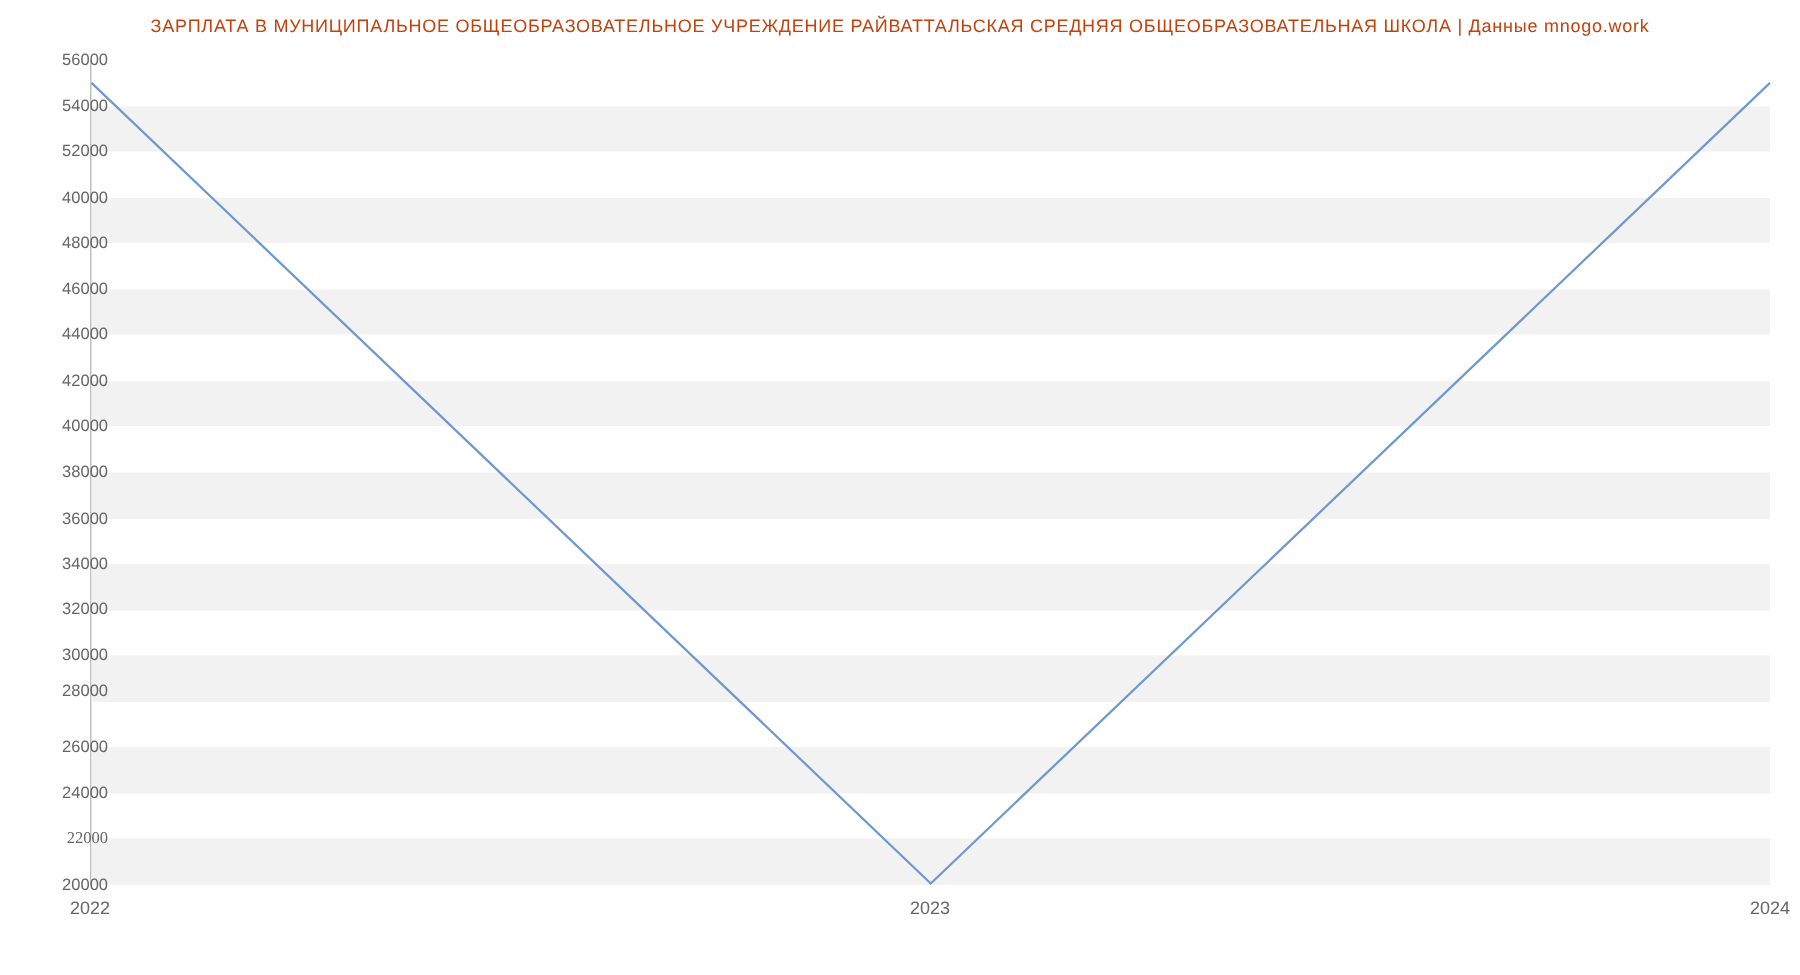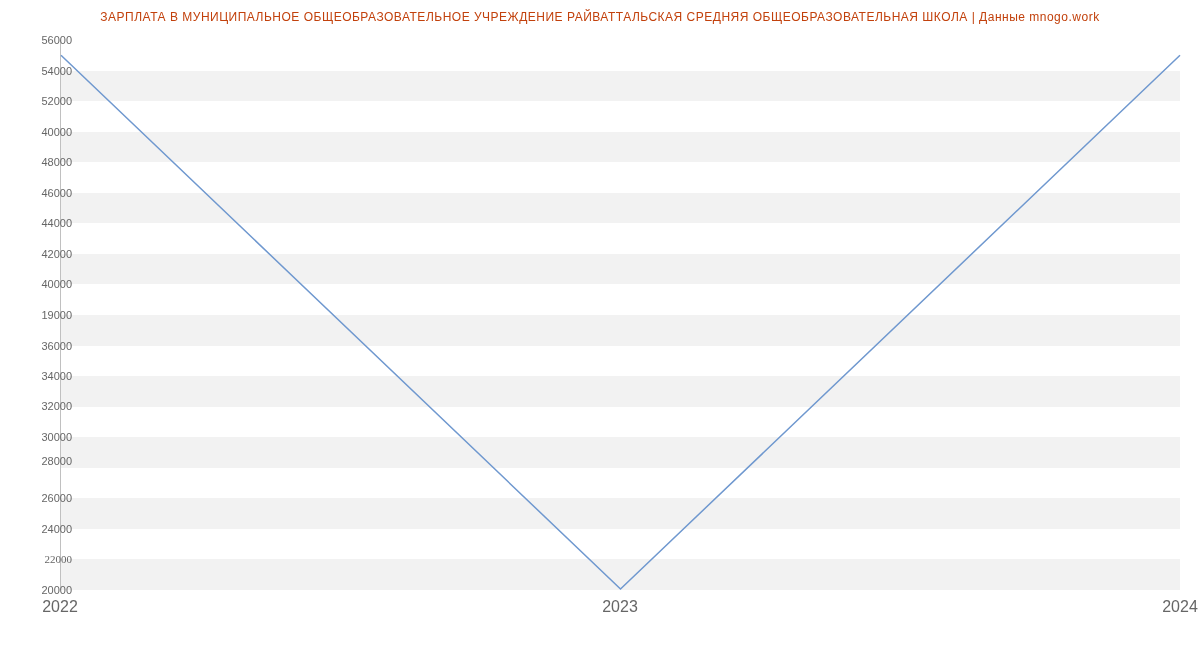--- a/index.html
+++ b/index.html
@@ -44,21 +44,21 @@
     right: 1128px;
     width: 60px;
     text-align: right;
     font-size: 11px;
     color: #666;
     transform: translateY(-50%);
   }
   .x-tick {
     position: absolute;
     top: 598px;
-    font-size: 16px;
+    font-size: 12px;
     color: #666;
     transform: translateX(-50%);
     text-align: center;
   }
   svg.line-layer {
     position: absolute;
     left: 0; top: 0;
     width: 100%; height: 100%;
     overflow: visible;
   }
@@ -85,21 +85,21 @@
   </div>
 <div class="y-tick" style="top: 590px;">20000</div>
     <div class="y-tick" style="top: 559.444px; font-family: Liberation Serif, serif;">22000</div>
     <div class="y-tick" style="top: 528.889px;">24000</div>
     <div class="y-tick" style="top: 498.333px;">26000</div>
     <div class="y-tick" style="top: 461px;">28000</div>
     <div class="y-tick" style="top: 437.222px;">30000</div>
     <div class="y-tick" style="top: 406px;">32000</div>
     <div class="y-tick" style="top: 376.111px;">34000</div>
     <div class="y-tick" style="top: 345.556px;">36000</div>
-    <div class="y-tick" style="top: 315px;">19000</div>
+    <div class="y-tick" style="top: 315px;">38000</div>
     <div class="y-tick" style="top: 284.444px;">40000</div>
     <div class="y-tick" style="top: 253.889px;">42000</div>
     <div class="y-tick" style="top: 223.333px;">44000</div>
     <div class="y-tick" style="top: 192.778px;">46000</div>
     <div class="y-tick" style="top: 162.222px;">48000</div>
     <div class="y-tick" style="top: 131.667px;">40000</div>
     <div class="y-tick" style="top: 101.111px;">52000</div>
     <div class="y-tick" style="top: 70.5556px;">54000</div>
     <div class="y-tick" style="top: 40px;">56000</div>
     <div class="x-tick" style="left: 60px;">2022</div>

